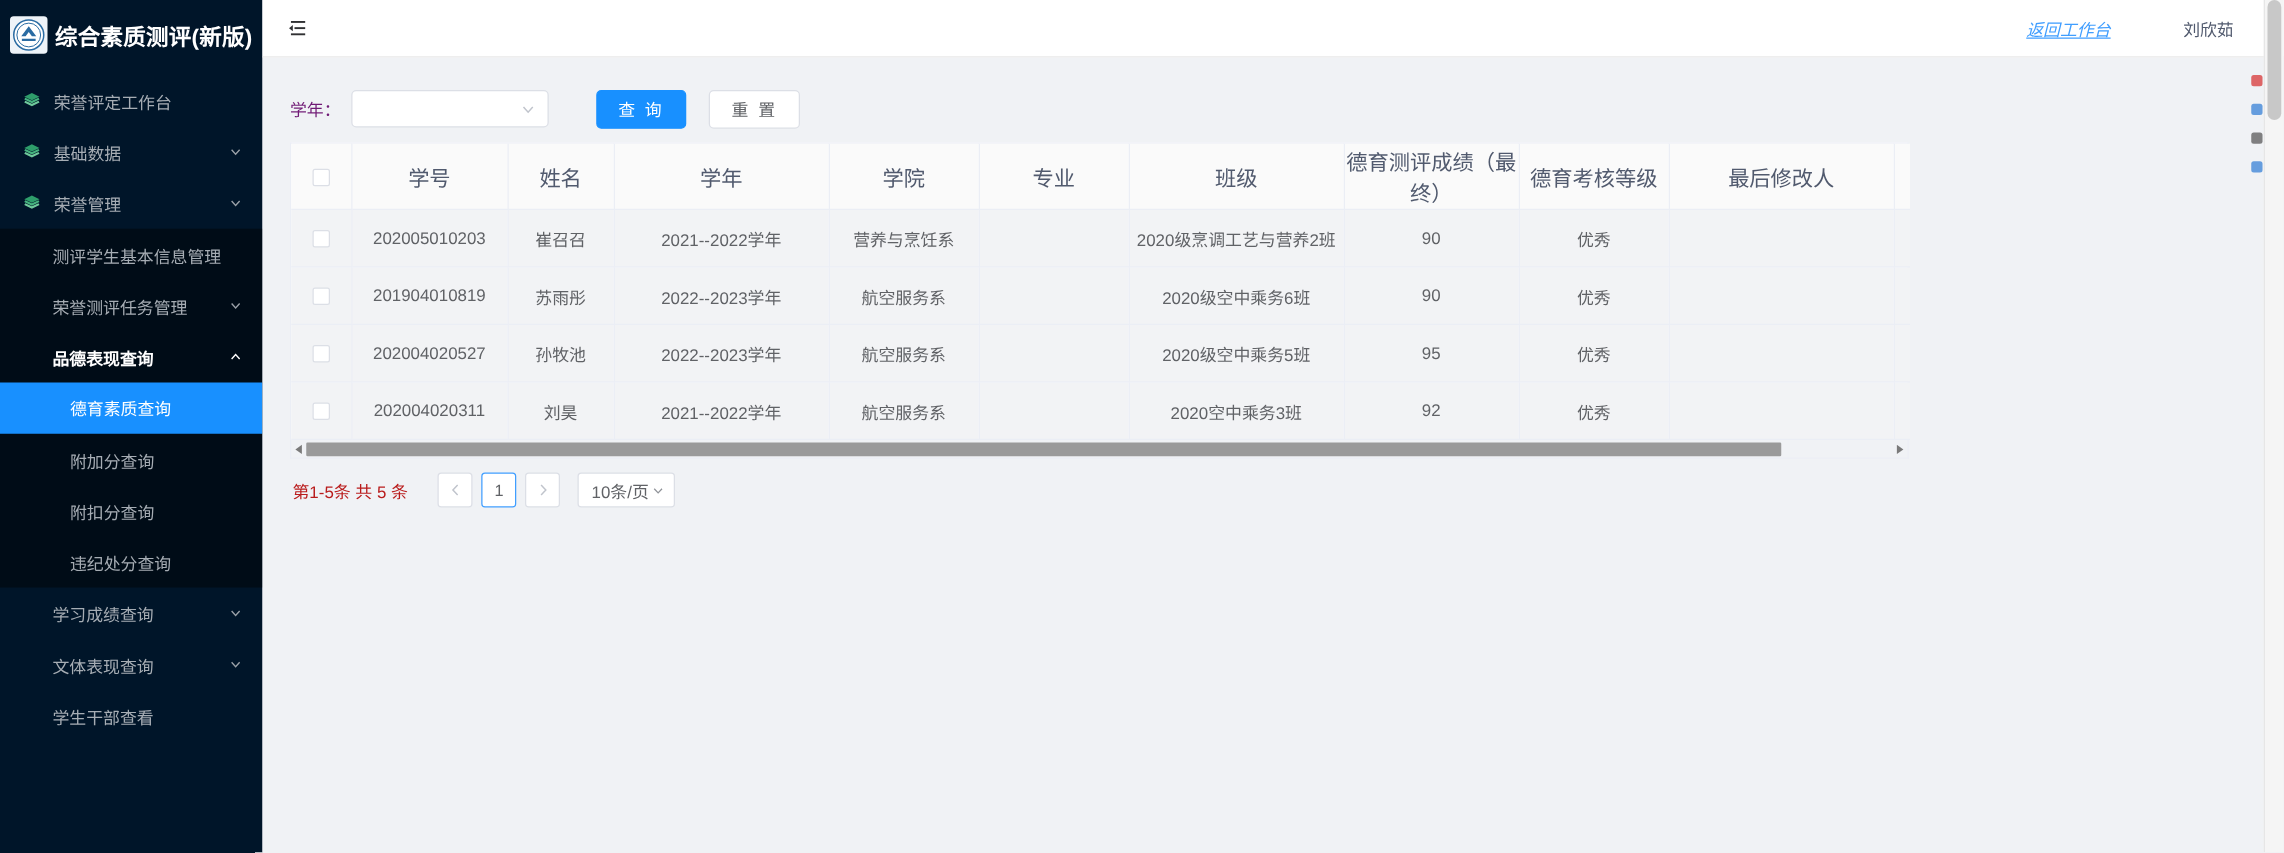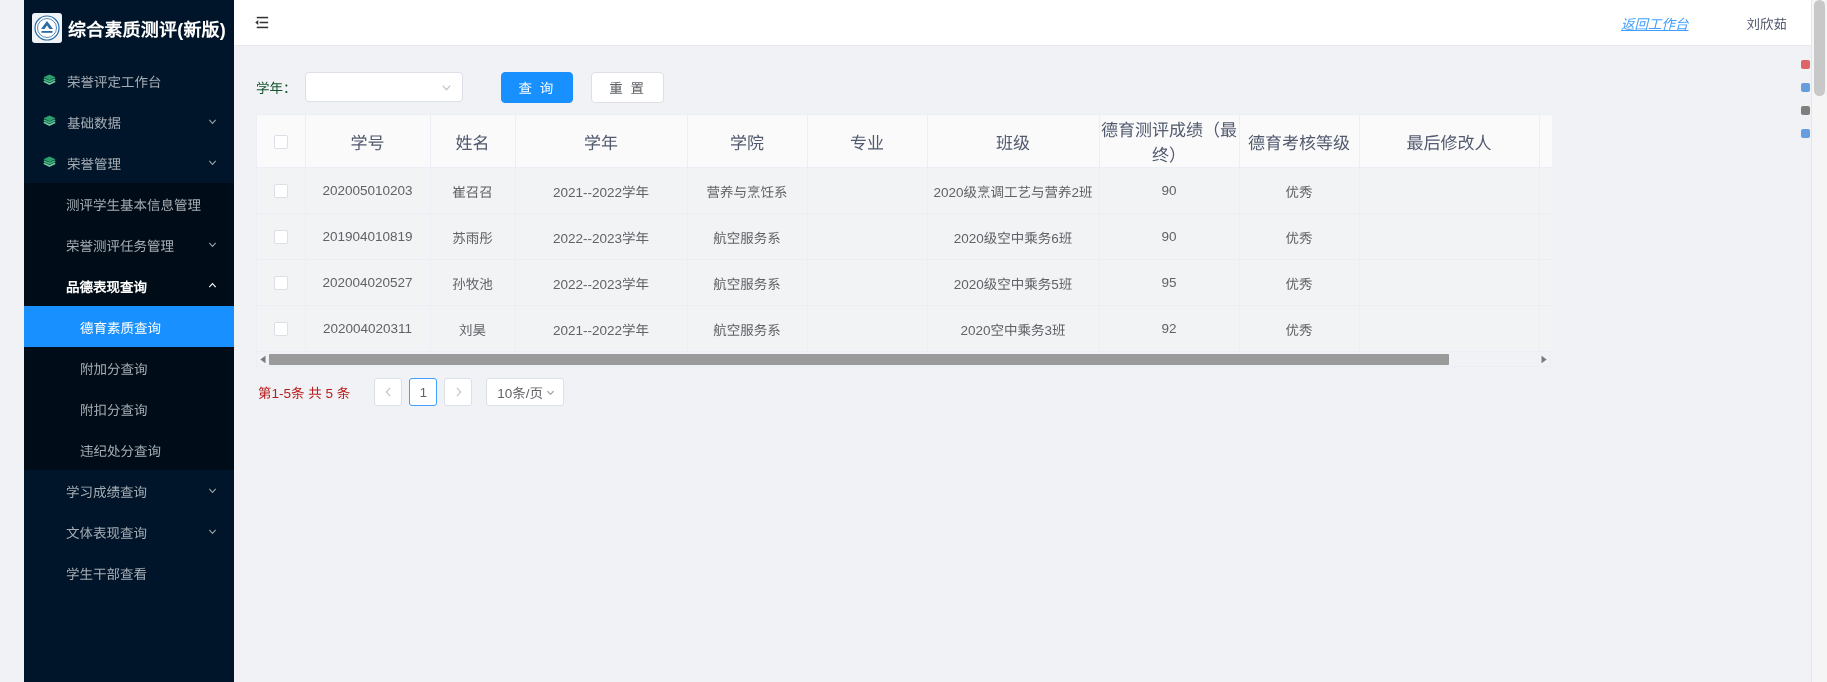--- a/index.html
+++ b/index.html
@@ -4,21 +4,21 @@
 <title>综合素质测评(新版)</title>
 <style>
   * { box-sizing: border-box; }
   html, body {
     margin: 0; padding: 0;
     width: 1827px; height: 682px;
     overflow: hidden;
     font-family: "Liberation Sans", "DejaVu Sans", sans-serif;
     background: #f0f2f5;
   }
-  .app { display: flex; width: 1827px; height: 682px; position: relative; padding-left: 24px; }
+  .app { display: flex; width: 1827px; height: 682px; position: relative; }
 
   
   .sidebar {
     width: 210px; min-width: 210px; height: 682px;
     background: #001529;
     overflow: hidden; position: relative;
   }
   .brand {
     height: 56px; display: flex; align-items: center;
     padding-left: 8px; gap: 6px;
@@ -70,21 +70,21 @@
   }
   .user-name { color: #515a6e; font-size: 13.5px; white-space: nowrap; margin-right: 20px;}
 
   .content { padding: 14px 22px 0 22px; }
 
   
   .filter-row {
     display: flex; align-items: center; height: 54px;
     padding-left: 0px; gap: 0;
   }
-  .filter-label { font-size: 13.5px; color: #14532d; margin-right: 8px; white-space: nowrap; text-align: right;}
+  .filter-label { font-size: 13.5px; color: #701a75; margin-right: 8px; white-space: nowrap; text-align: right;}
   .select-box {
     width: 158px; height: 30px; background: #ffffff;
     border: 1px solid #dcdfe6; border-radius: 4px;
     display: flex; align-items: center; justify-content: space-between;
     padding: 0 9px; cursor: pointer;
   }
   .select-value { font-size: 13px; color: #606266; }
   .select-caret { color: #c0c4cc; display: flex; }
   .btn {
     height: 31px; border-radius: 4px; font-size: 13.5px;

